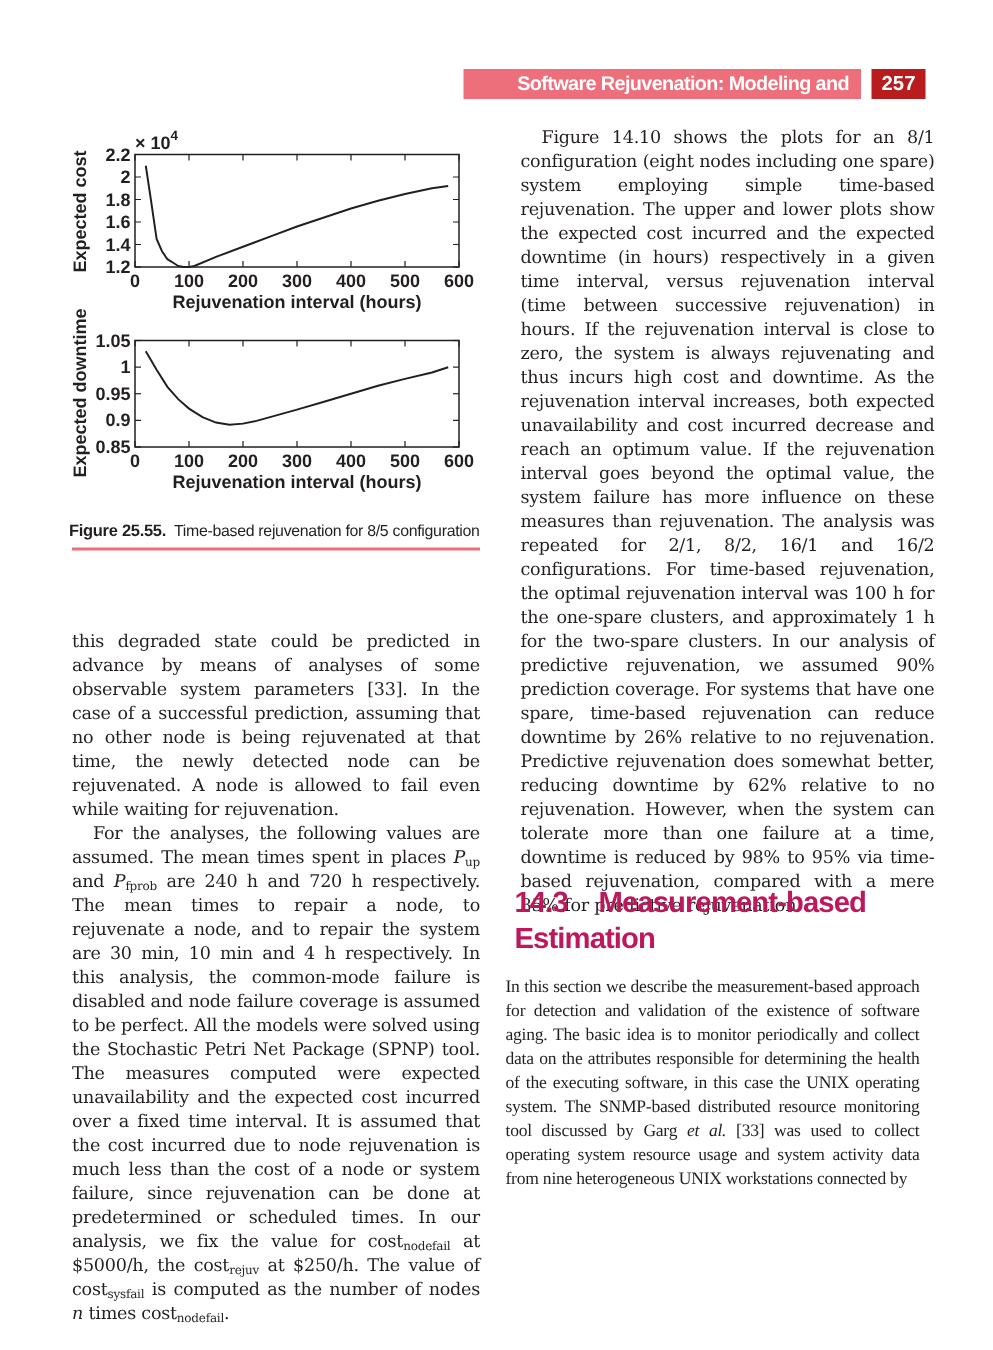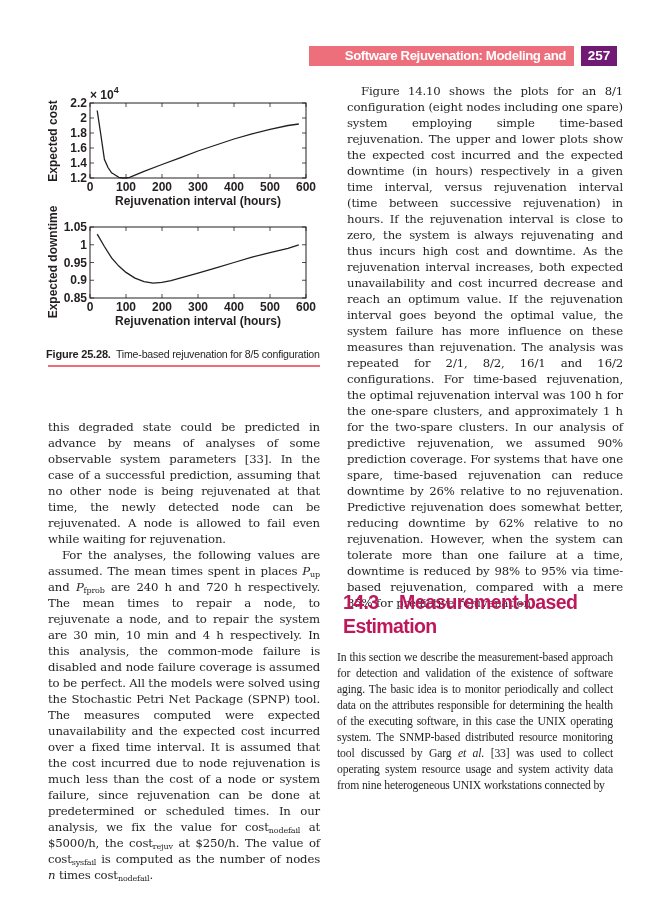--- a/index.html
+++ b/index.html
@@ -3,21 +3,21 @@
 <meta charset="utf-8">
 <style>
   html, body { margin:0; padding:0; background:#ffffff; }
   body { width:662px; height:900px; position:relative; overflow:hidden;
          font-family:"DejaVu Serif", serif; color:#231f20; }
   .header { position:absolute; top:46px; left:309px; width:265px; height:20px;
             background:#ee6f7c; color:#fff; font-family:"Liberation Sans", sans-serif;
             font-weight:bold; font-size:13.2px; line-height:20px; text-align:right;
             padding-right:8px; box-sizing:border-box; letter-spacing:-0.4px; }
   .pagenum { position:absolute; top:46px; left:581px; width:36px; height:20px;
-             background:#701a75; color:#fff; font-family:"Liberation Sans", sans-serif;
+             background:#b91c1c; color:#fff; font-family:"Liberation Sans", sans-serif;
              font-weight:bold; font-size:13.5px; line-height:20px; text-align:center; }
   .fig { position:absolute; left:10px; top:75px; width:330px; height:265px;font-weight:bold; }
   .fig svg text { font-family:"Liberation Sans", sans-serif; fill:#231f20; }
   .caption { position:absolute; left:46px; top:348px; width:270px;
              font-family:"Liberation Sans", sans-serif; font-size:10.6px; white-space:nowrap; letter-spacing:-0.2px;}
   .caption b { font-weight:bold; font-size:11px; }
   .caprule { position:absolute; left:48px; top:365px; width:272px; height:2px; background:#ee6f7c; }
   .col { position:absolute; font-size:11.7px; line-height:16px; text-align:justify;
          letter-spacing:-0.15px; }
   .col p { margin:0; }
@@ -131,21 +131,21 @@
           <line x1="80" x2="84" y1="152" y2="152" stroke="#231f20" stroke-width="0.8"></line>
           <line x1="296" x2="292" y1="152" y2="152" stroke="#231f20" stroke-width="0.8"></line>
           <text x="77" y="156" text-anchor="end" font-size="12">1.05</text>
         </g>
       <path class="line" fill="none" stroke="#231f20" stroke-width="1.3" d="M87.2 159.1 L94.4 171.5 L101.6 182.9 L108.8 191.1 L116.0 197.4 L125.0 203.1 L134.0 206.7 L143.0 208.1 L152.0 207.4 L161.0 205.6 L170.0 203.1 L188.0 198.1 L206.0 192.8 L224.0 187.5 L242.0 182.2 L260.0 177.6 L278.0 173.3 L288.8 169.8 "></path>
     </g>
   </svg>
 </div>
 
 <div class="caption">
-  <b>Figure 25.28.</b>&nbsp;
+  <b>Figure 25.55.</b>&nbsp;
   <span>Time-based rejuvenation for 8/5 configuration</span>
 </div>
 <div class="caprule"></div>
 
 <div class="col left">
   <p>this degraded state could be predicted in advance by means of analyses of some observable system parameters [33]. In the case of a successful prediction, assuming that no other node is being rejuvenated at that time, the newly detected node can be rejuvenated. A node is allowed to fail even while waiting for rejuvenation.</p>
   <p class="indent"><span>For the analyses, the following values are assumed. The mean times spent in places </span><span class="it">P</span><sub>up</sub><span> and </span><span class="it">P</span><sub>fprob</sub><span> are 240 h and 720 h respectively. The mean times to repair a node, to rejuvenate a node, and to repair the system are 30 min, 10 min and 4 h respectively. In this analysis, the common-mode failure is disabled and node failure coverage is assumed to be perfect. All the models were solved using the Stochastic Petri Net Package (SPNP) tool. The measures computed were expected unavailability and the expected cost incurred over a fixed time interval. It is assumed that the cost incurred due to node rejuvenation is much less than the cost of a node or system failure, since rejuvenation can be done at predetermined or scheduled times. In our analysis, we fix the value for cost</span><sub>nodefail</sub><span> at $5000/h, the cost</span><sub>rejuv</sub><span> at $250/h. The value of cost</span><sub>sysfail</sub><span> is computed as the number of nodes </span><span class="it">n</span><span> times cost</span><sub>nodefail</sub><span>.</span></p>
 </div>
 
 <div class="col right">

